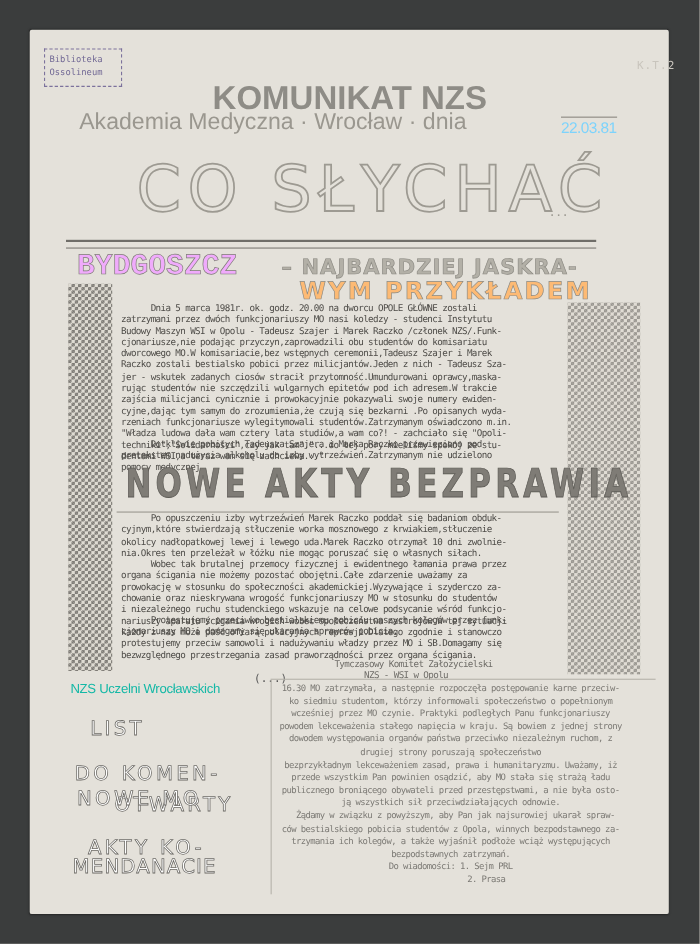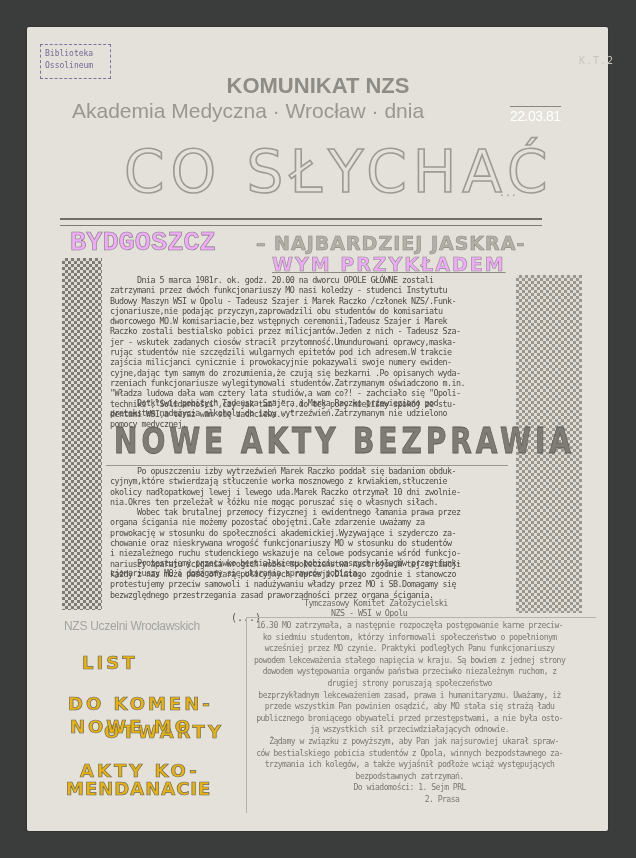--- a/index.html
+++ b/index.html
@@ -1,49 +1,49 @@
 <!DOCTYPE html>
 <html><head>
 <meta charset="utf-8">
 <style>
   html, body { margin:0; padding:0; }
   body { width:636px; height:858px; background:#3b3d3d; position:relative; overflow:hidden; font-family:"Liberation Sans", sans-serif; }
   .paper { position:absolute; left:27px; top:27px; width:581px; height:804px; background:#e4e1da; border-radius:2px; box-shadow:0 0 2px rgba(0,0,0,.4); }
   .stamp { position:absolute; left:40px; top:44px; width:71px; height:35px; border:1.5px dashed #6b5f92; color:#5c5288; font-family:"DejaVu Sans Mono", monospace; font-size:8px; line-height:12px; padding:3px 4px; box-sizing:border-box; opacity:.85; }
   .stamp span { display:block; white-space:nowrap; overflow:hidden; }
   .faint-mark { position:absolute; left:555px; top:55px; color:#c9c5bd; font-size:10px; font-family:"DejaVu Sans Mono", monospace; letter-spacing:1px;margin-left:24px; }
-  .hdr1 { position:absolute; left:0; width:636px; top:73px; text-align:center; color:#8e8c86; font-weight:bold; font-size:22px; letter-spacing:0; }
+  .hdr1 { position:absolute; left:0; width:636px; top:73px; text-align:center; color:#8e8c86; font-weight:bold; font-size:30px; letter-spacing:0; }
   .hdr2 { position:absolute; left:72px; top:99px; color:#9a978f; font-weight:normal; font-size:21px; white-space:nowrap; }
-  .date { position:absolute; left:510px; top:106px; color:#ffffff; font-size:14px; font-family:"Liberation Sans Narrow","Liberation Sans", sans-serif; border-top:1px solid #8a877f; padding-top:1px; letter-spacing:-0.5px; }
+  .date { position:absolute; left:510px; top:106px; color:#7dd3fc; font-size:14px; font-family:"Liberation Sans Narrow","Liberation Sans", sans-serif; border-top:1px solid #8a877f; padding-top:1px; letter-spacing:-0.5px; }
   .title { position:absolute; left:124px; top:138px; color:transparent; -webkit-text-stroke:1.6px #9d9a92; font-size:58px; font-weight:normal; letter-spacing:6px; font-family:"DejaVu Sans", sans-serif; white-space:nowrap; }
   .title-dots { position:absolute; left:500px; top:183px; color:#9d9a92; font-size:14px; letter-spacing:2px; }
   .rule1 { position:absolute; left:60px; width:482px; top:218px; border-top:2px solid #6f6d68; }
   .rule2 { position:absolute; left:60px; width:482px; top:225px; border-top:1px solid #7c7a75; }
   .h-bydg { position:absolute; left:70px; top:228px; color:#f0abfc; font-weight:bold; font-size:27px; font-family:Liberation Mono, monospace; letter-spacing:0px; -webkit-text-stroke:0.6px #7e7c76; white-space:nowrap; }
   .h-naj { position:absolute; left:256px; top:232px; color:#b3b0a7; font-weight:bold; font-size:19px; font-family:"DejaVu Sans", sans-serif; -webkit-text-stroke:0.6px #8c8a83; letter-spacing:1px; white-space:nowrap; }
-  .h-wym { position:absolute; left:272px; top:253px; color:#f0abfc; font-weight:bold; font-size:19px; font-family:"DejaVu Sans", sans-serif; -webkit-text-stroke:0.6px #8c8a83; letter-spacing:2px; white-space:nowrap;text-decoration:underline; }
+  .h-wym { position:absolute; left:272px; top:253px; color:#fdba74; font-weight:bold; font-size:22px; font-family:"DejaVu Sans", sans-serif; -webkit-text-stroke:0.6px #8c8a83; letter-spacing:2px; white-space:nowrap; }
   .checker { position:absolute; background-color:#ddd9d0; background-image:
       linear-gradient(45deg, #5c5a55 25%, transparent 25%, transparent 75%, #5c5a55 75%),
       linear-gradient(45deg, #5c5a55 25%, transparent 25%, transparent 75%, #5c5a55 75%);
       background-size:6px 6px; background-position:0 0, 3px 3px; opacity:.75; }
   .checker.left { left:62px; top:258px; width:40px; height:352px; }
   .checker.right { left:516px; top:275px; width:66px; height:338px; opacity:.55; }
   .tw { position:absolute; font-family:"DejaVu Sans Mono", monospace; font-size:8.4px; line-height:10.3px; color:#4e4c48; white-space:pre; letter-spacing:-0.55px; }
   .tw.p1 { left:110px; top:275px; }
   .tw.p2 { left:110px; top:398px; }
   .h-nowe { position:absolute; left:114px; top:420px; color:#7f7c76; font-weight:bold; font-size:36px; font-family:"DejaVu Sans", sans-serif; letter-spacing:5px; white-space:nowrap; transform:scaleX(0.78); transform-origin:left top; -webkit-text-stroke:0.8px #5d5b56; }
   .rule3 { position:absolute; left:106px; width:402px; top:465px; border-top:1px solid #9a978f; }
   .tw.p3 { left:110px; top:466px; }
   .tw.p4 { left:110px; top:558px; }
   .tw.sig { left:304px; top:598px; color:#6f6d68; }
-  .nzs { position:absolute; left:64px; top:619px; color:#a3a3a3; font-size:12px; font-family:"Liberation Sans Narrow","Liberation Sans", sans-serif; letter-spacing:-0.3px; white-space:nowrap; }
+  .nzs { position:absolute; left:64px; top:619px; color:#14b8a6; font-size:12px; font-family:"Liberation Sans Narrow","Liberation Sans", sans-serif; letter-spacing:-0.3px; white-space:nowrap; }
   .ellip { position:absolute; left:231px; top:612px; color:#555; font-size:10px; font-family:"DejaVu Sans Mono", monospace; }
   .vline { position:absolute; left:246px; top:618px; width:1px; height:195px; background:#b5b2aa; }
   .hline { position:absolute; left:246px; top:617px; width:350px; height:1px; background:#b5b2aa; }
-  .big { position:absolute; color:#eab308; font-weight:bold; font-family:"DejaVu Sans", sans-serif; font-size:18px; -webkit-text-stroke:0.7px #6b6964; letter-spacing:3px; white-space:nowrap; }
+  .big { position:absolute; color:#ffffff; font-weight:normal; font-family:"DejaVu Sans", sans-serif; font-size:18px; -webkit-text-stroke:0.7px #6b6964; letter-spacing:3px; white-space:nowrap; }
   .big.l1 { left:82px; top:652px; }
   .big.l2 { left:104px; top:676px;margin-top:45px; }
   .big.l3 { left:68px; top:693px; }
   .big.l4 { left:70px; top:716px; }
   .big.l5 { left:80px; top:760px; }
   .big.l6 { left:66px; top:778px; letter-spacing:1px; }
   .tw.p5 { left:254px; top:620px; color:#7b7974; font-size:8.1px; line-height:11.6px;text-align:center; }
 </style>
 </head>
 <body>

